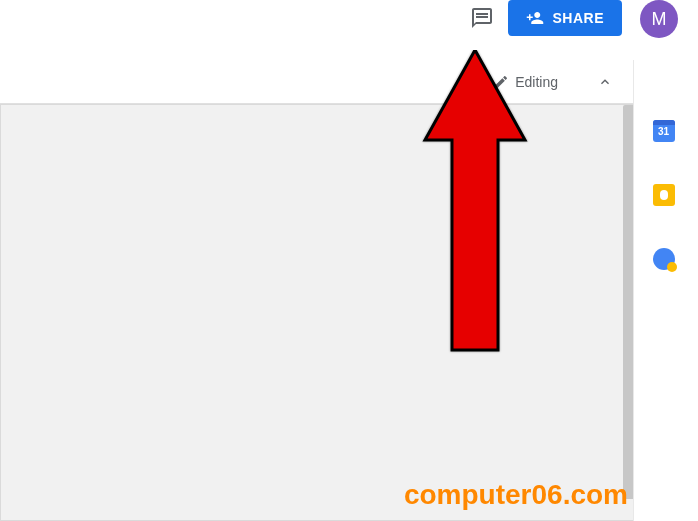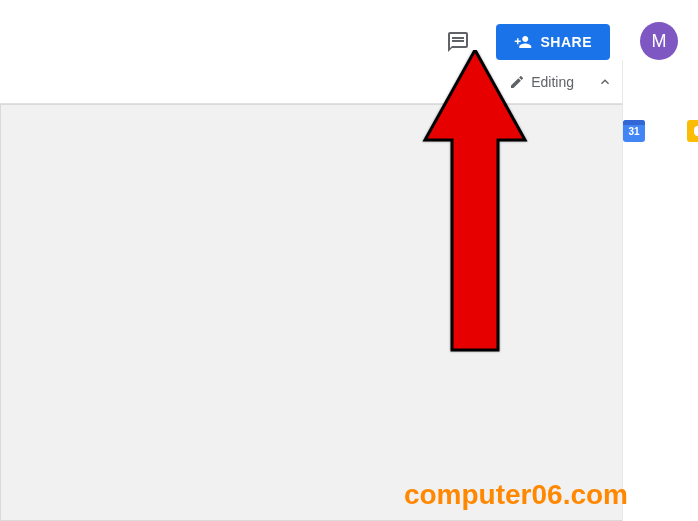--- a/index.html
+++ b/index.html
@@ -16,24 +16,24 @@
       overflow: hidden;
     }
     .header-bar {
       position: absolute;
       top: 0;
       right: 0;
       left: 0;
       height: 60px;
       background: #fff;
       display: flex;
-      align-items: flex-end;
+      align-items: flex-start;
       justify-content: flex-end;
       padding-right: 20px;
-      gap: 20px;
+      gap: 8px;
       padding-left: 41px;
     }
     .comment-btn {
       width: 36px;
       height: 36px;
       display: flex;
       align-items: center;
       justify-content: center;
       cursor: pointer;
       color: #5f6368;
@@ -73,21 +73,21 @@
       position: absolute;
       top: 60px;
       right: 60px;
       left: 0;
       height: 44px;
       background: #fff;
       border-bottom: 1px solid #e0e0e0;
       display: flex;
       align-items: center;
       justify-content: flex-end;
-      gap: 8px;
+      gap: 24px;
       padding-right: 18px;
     }
     .mode-btn {
       display: flex;
       align-items: center;
       gap: 6px;
       color: #5f6368;
       font-size: 14px;
       cursor: pointer;
       padding: 6px 8px;
@@ -123,27 +123,28 @@
       top: 0;
       right: 2px;
       width: 12px;
       height: 95%;
       background: #c7c7c7;
       border-radius: 2px;
     }
     .side-panel {
       position: absolute;
       top: 60px;
-      right: 16px;
+      right: 5px;
       width: 60px;
       bottom: 0;
       background: #fff;
       border-left: 1px solid #e8e8e8;
       display: flex;
-      align-items: flex-start;
+      flex-direction: column;
+      align-items: center;
       padding-top: 60px;
       gap: 42px;
     }
     .side-icon {
       width: 22px;
       height: 22px;
       cursor: pointer;
       display: flex;
       align-items: center;
       justify-content: center;

